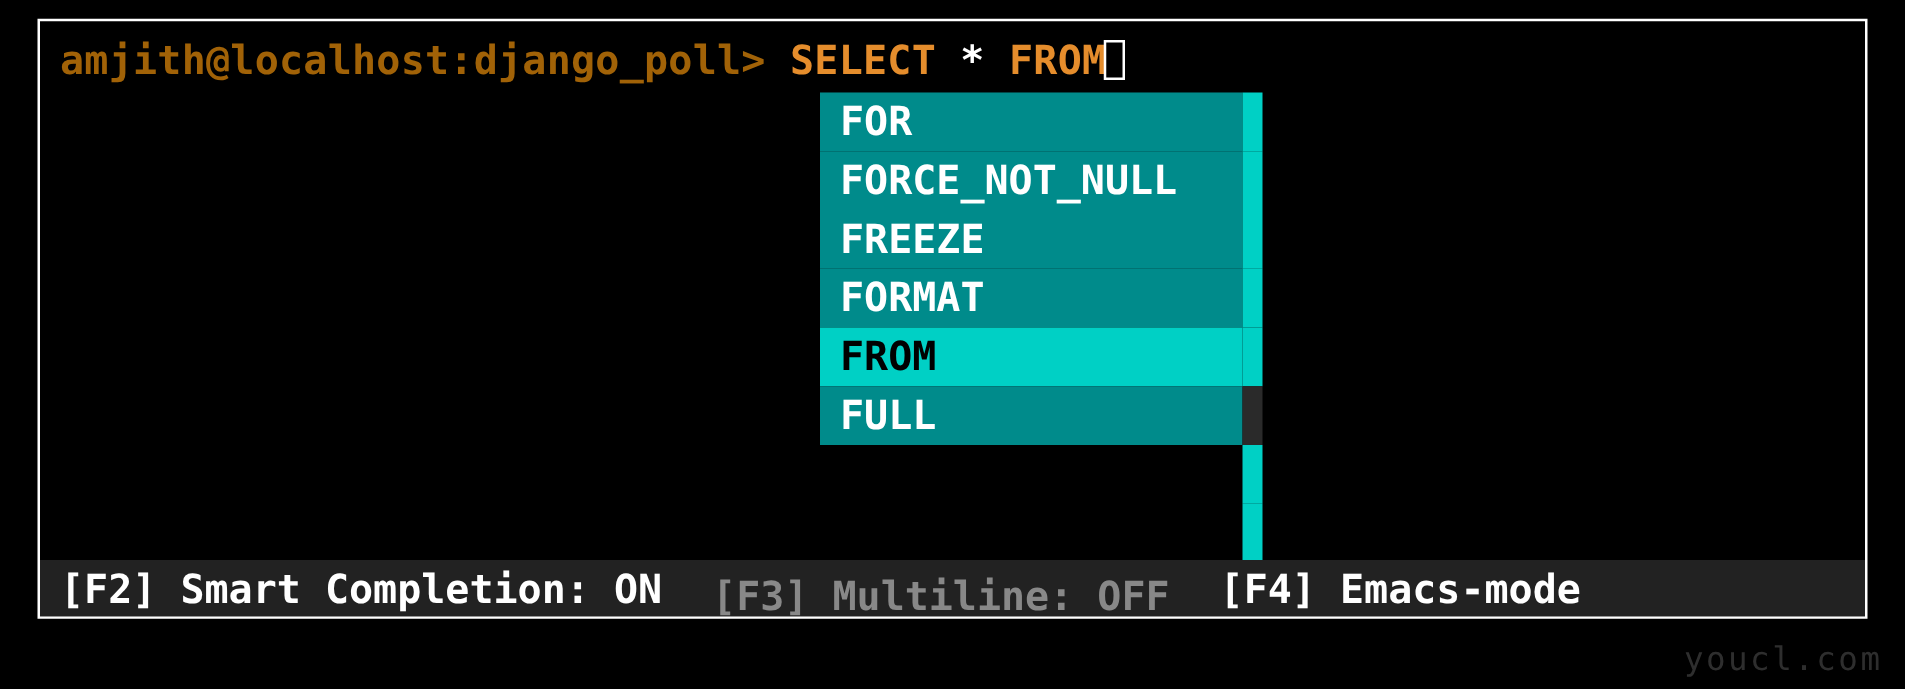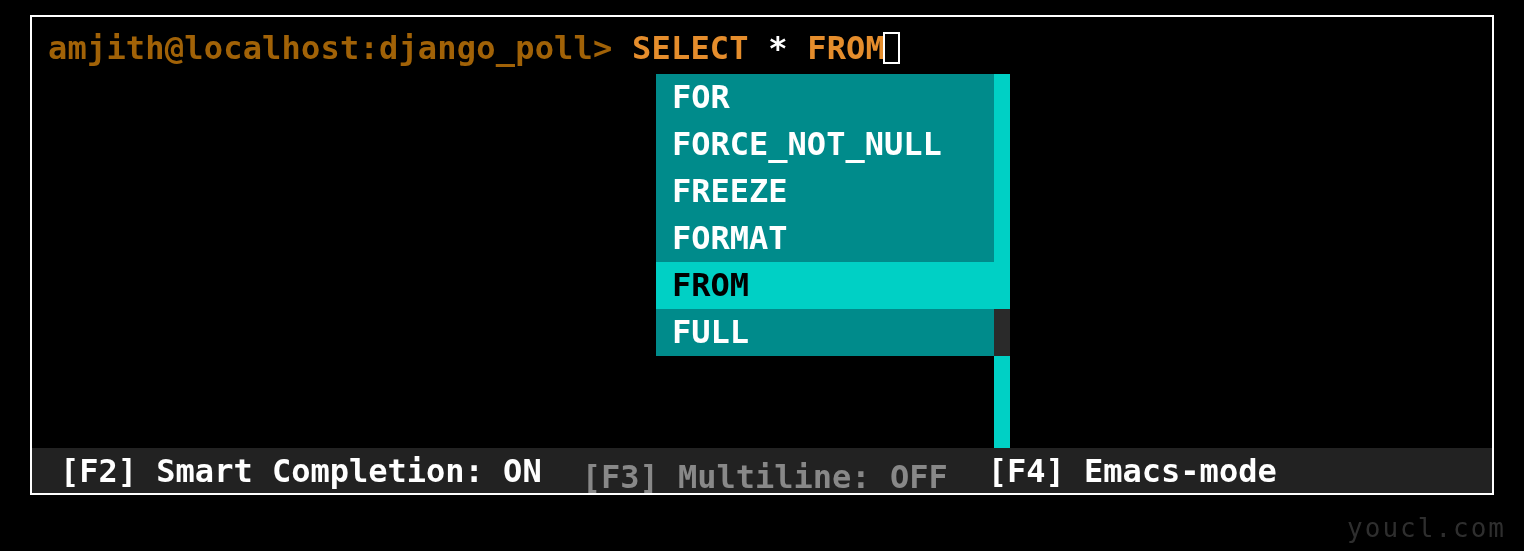--- a/index.html
+++ b/index.html
@@ -88,21 +88,21 @@
     }
     .status-bar {
       position: absolute;
       bottom: 0;
       left: 0;
       right: 0;
       height: 45px;
       background: #222;
       display: flex;
       align-items: center;
-      padding-left: 28px;
+      padding-left: 16px;
       white-space: nowrap;
     }
     .status-item {
       margin-right: 40px;
     }
     .status-item.on {
       color: #fff;
     }
     .status-item.off {
       color: #888;

